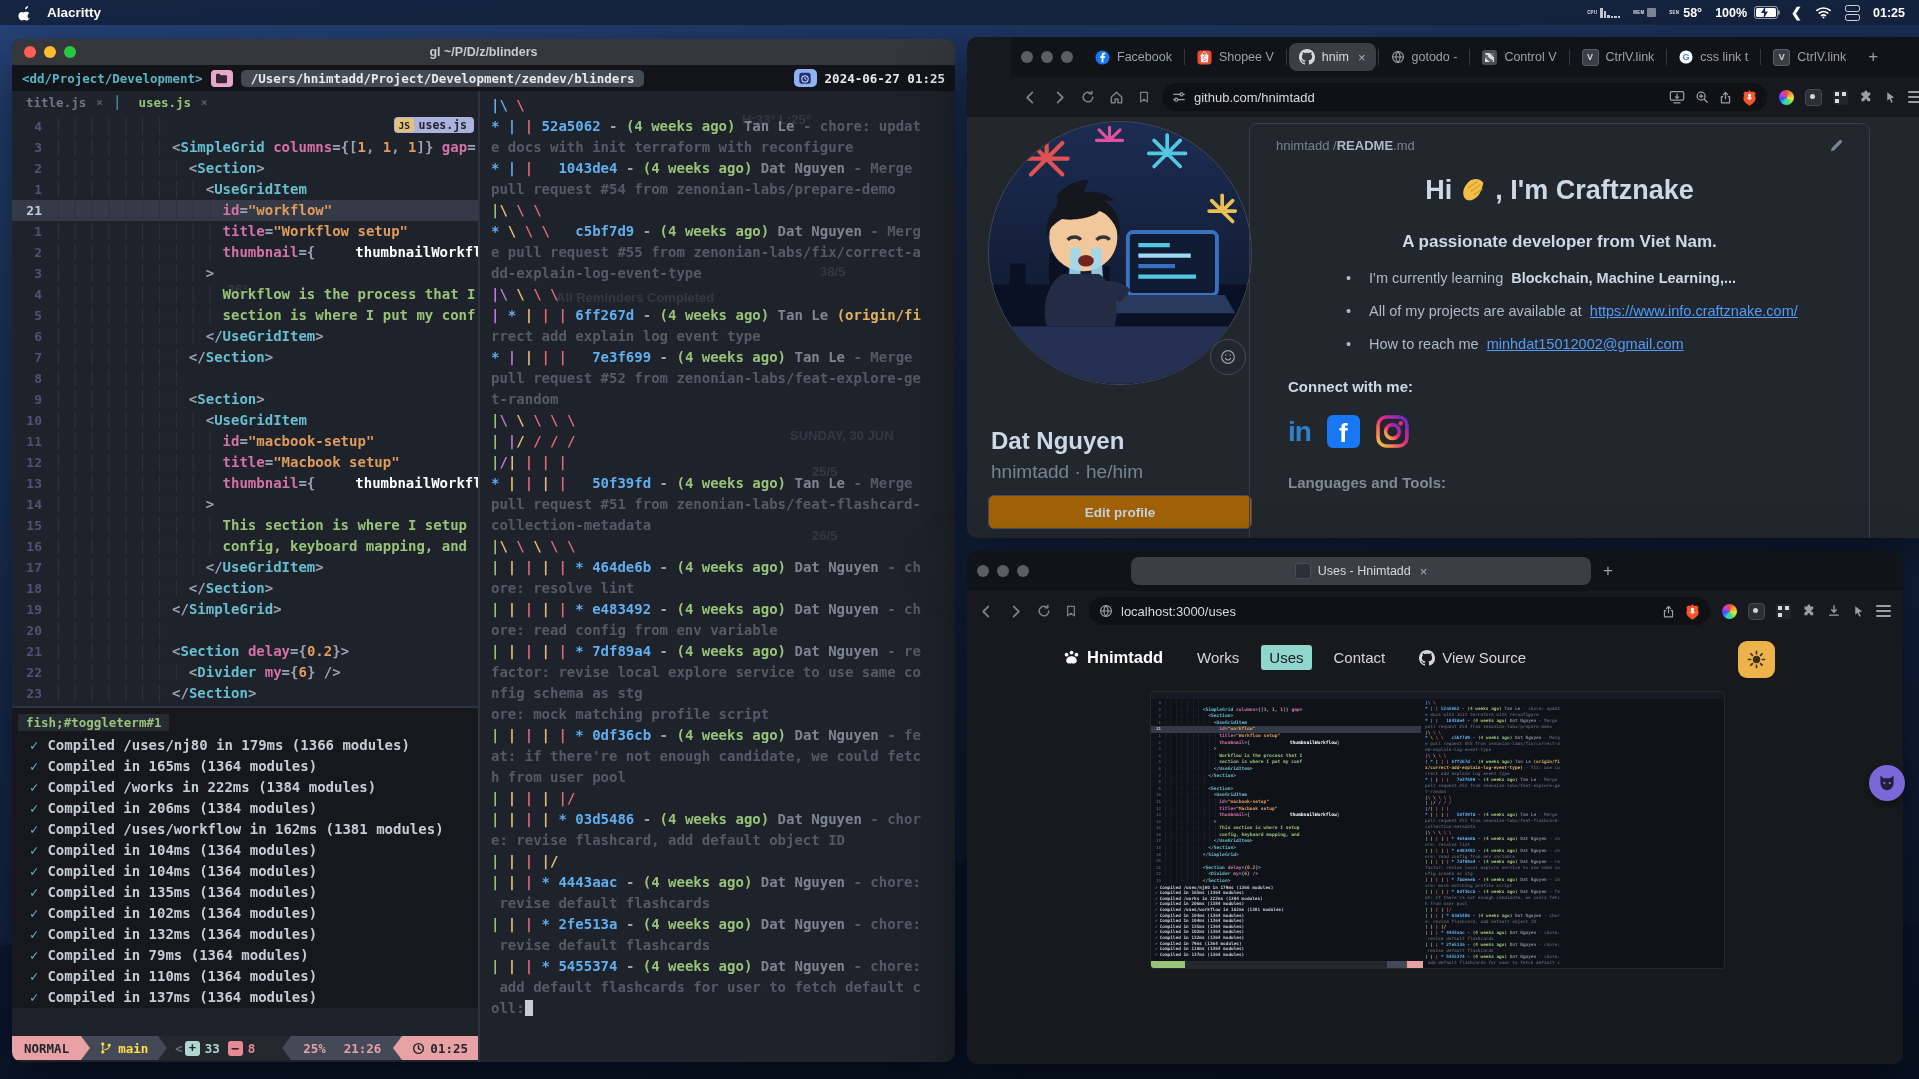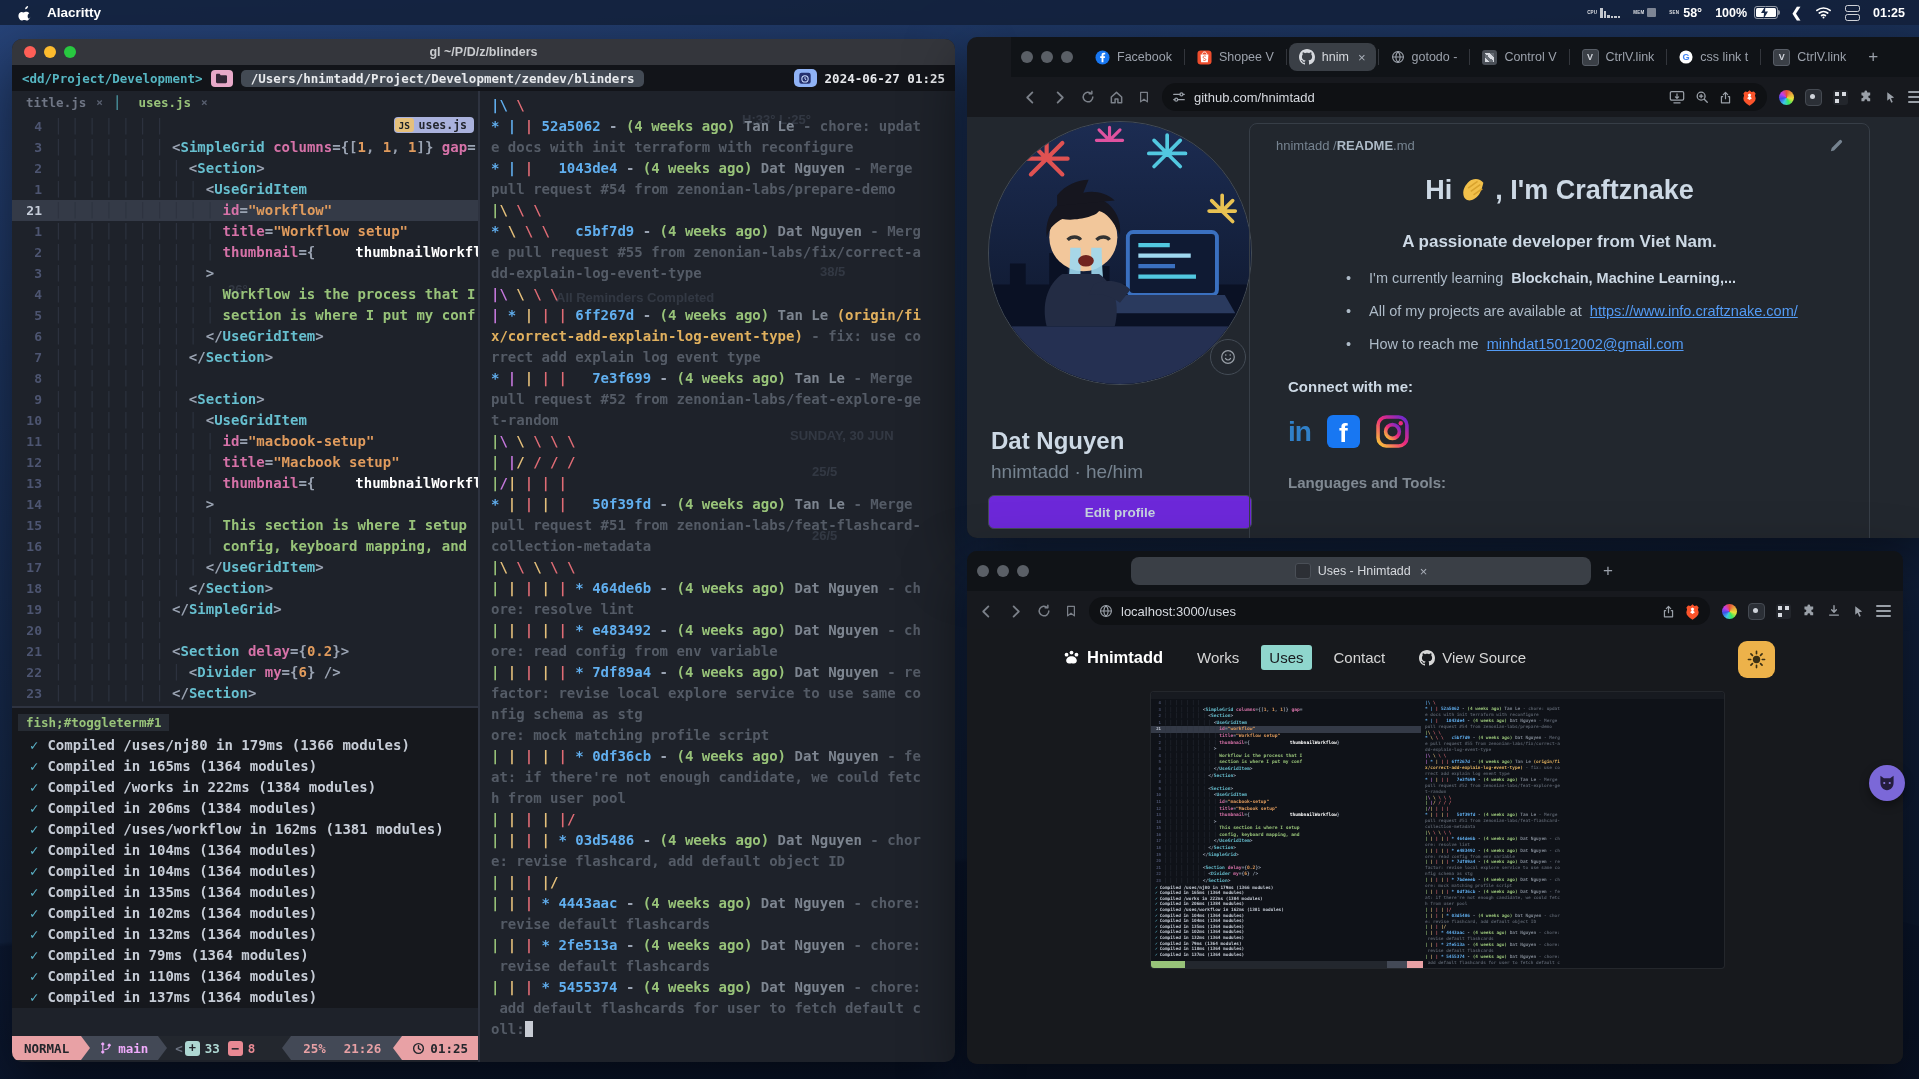--- a/index.html
+++ b/index.html
@@ -72,21 +72,21 @@
   .git-row{line-height:21px;font-size:14px;white-space:pre;}
   .c-gd{color:#2e3440;} .c-pun{color:#9aa3b2;} .c-tag{color:#67bfcf;} .c-att{color:#d672a8;}
   .c-str{color:#e09b5d;} .c-num{color:#e09b5d;} .c-txt{color:#98c379;} .c-var{color:#ffffff;margin-left:40px;}
   .c-hash{color:#61afef;} .c-tim{color:#98c379;} .c-aut{color:#7d8590;} .c-dim{color:#545b66;}
   .c-ref{color:#e0b05e;} .c-gb{color:#61afef;} .c-gr{color:#e06c75;} .c-gy{color:#e5c07b;}
   .c-gg{color:#98c379;} .c-gm{color:#c678dd;} .c-cur{background:#c8ccd4;color:#1e2127;}
   .lualine{position:absolute;left:0;bottom:2px;width:466px;height:24px;background:#23272e;display:flex;align-items:center;font-size:12.5px;font-family:"DejaVu Sans Mono",monospace;font-weight:bold;}
   .ll-mode{background:#e8a1a5;color:#23262c;padding:0 12px;height:100%;display:flex;align-items:center;}
   .ll-sepr{width:0;height:0;border-top:12px solid transparent;border-bottom:12px solid transparent;}
   .s1{border-left:9px solid #e8a1a5;background:#434956;}
-  .ll-branch{background:#434956;color:#f0abfc;height:100%;display:flex;align-items:center;gap:6px;padding:0 10px;}
+  .ll-branch{background:#434956;color:#fde047;height:100%;display:flex;align-items:center;gap:6px;padding:0 10px;}
   .s2{border-left:9px solid #434956;}
   .ll-lt{color:#6b7280;margin:0 2px 0 8px;}
   .pbox{width:15px;height:15px;border-radius:3px;background:#aed7d2;color:#23262c;display:inline-flex;align-items:center;justify-content:center;font-size:12px;}
   .addn{color:#aed7d2;margin:0 8px 0 5px;}
   .mbox{width:15px;height:15px;border-radius:3px;background:#e98993;color:#23262c;display:inline-flex;align-items:center;justify-content:center;font-size:13px;}
   .remn{color:#e98993;margin-left:5px;}
   .ll-fill{flex:1;}
   .s3{border-right:9px solid #434956;}
   .ll-mid{background:#434956;color:#e8a1a5;height:100%;display:flex;align-items:center;gap:18px;padding:0 12px;}
   .s4{border-right:9px solid #e8a1a5;background:#434956;}
@@ -119,21 +119,21 @@
   .vkey{width:15px;height:15px;border-radius:3px;background:#3a3f46;border:1px solid #575d66;color:#cfd3da;font-size:9px;font-weight:bold;display:flex;align-items:center;justify-content:center;}
   .cvic{width:15px;height:15px;border-radius:3px;background:#4a4f57;display:flex;align-items:center;justify-content:center;}
   .cvic i{width:9px;height:9px;background:linear-gradient(45deg,#d7dae0 25%,#6a7078 25%,#6a7078 50%,#d7dae0 50%,#d7dae0 75%,#6a7078 75%);}
   .sitedark{width:14px;height:14px;border-radius:3px;background:#2c2f35;border:1px solid #4a4f57;}
   
   .gh{position:absolute;top:80px;left:0;right:0;bottom:0;background:#22272e;color:#adbac7;}
   .avatarwrap{position:absolute;left:21px;top:4px;width:262px;height:262px;border-radius:50%;overflow:hidden;border:1px solid #444c56;}
   .avbadge{position:absolute;left:243px;top:222px;width:34px;height:34px;border-radius:50%;background:#22272e;border:1px solid #444c56;display:flex;align-items:center;justify-content:center;}
   .gh-name{position:absolute;left:24px;top:310px;font-size:24px;font-weight:bold;color:#cdd9e5;}
   .gh-handle{position:absolute;left:24px;top:344px;font-size:19px;color:#768390;font-weight:300;}
-  .gh-edit{position:absolute;left:21px;top:378px;width:262px;height:32px;background:#6d28d9;border:1px solid #444c56;border-radius:6px;color:#c5d1de;font-size:13.5px;font-weight:bold;display:flex;align-items:center;justify-content:center;}
+  .gh-edit{position:absolute;left:21px;top:378px;width:262px;height:32px;background:#a16207;border:1px solid #444c56;border-radius:6px;color:#c5d1de;font-size:13.5px;font-weight:bold;display:flex;align-items:center;justify-content:center;}
   .readme{position:absolute;left:282px;top:6px;width:621px;height:520px;border:1px solid #373e47;border-radius:8px;padding:14px 26px;box-sizing:border-box;}
   .rm-top{display:flex;align-items:center;font-size:13px;color:#768390;}
   .rm-top .file{color:#adbac7;font-weight:bold;}
   .rm-top .pencil{margin-left:auto;color:#768390;}
   .rm-h1{margin-top:22px;text-align:center;font-size:27px;font-weight:bold;color:#cdd9e5;display:flex;justify-content:center;align-items:center;gap:8px;}
   .rm-sub{margin-top:26px;text-align:center;font-size:17px;font-weight:bold;color:#cdd9e5;}
   .rm-ul{margin-top:18px;padding-left:70px;}
   .rm-li{display:flex;align-items:center;gap:8px;font-size:14.5px;margin-top:17px;color:#adbac7;}
   .rm-li .dot{color:#adbac7;margin-right:2px;}
   .rm-li b{color:#cdd9e5;}
@@ -382,21 +382,20 @@
             <div class="git-row"><span class="c-gb">* </span><span class="c-gb">| </span><span class="c-gr">| </span><span class="c-hash">52a5062</span><span class="c-pun"> - </span><span class="c-tim">(4 weeks ago)</span><span class="c-aut"> Tan Le</span><span class="c-dim"> - chore: updat</span></div>
             <div class="git-row"><span class="c-dim">e docs with init terraform with reconfigure</span></div>
             <div class="git-row"><span class="c-gb">* </span><span class="c-gb">| </span><span class="c-gr">| </span><span class="c-pun">  </span><span class="c-hash">1043de4</span><span class="c-pun"> - </span><span class="c-tim">(4 weeks ago)</span><span class="c-aut"> Dat Nguyen</span><span class="c-dim"> - Merge</span></div>
             <div class="git-row"><span class="c-dim">pull request #54 from zenonian-labs/prepare-demo</span></div>
             <div class="git-row"><span class="c-gg">|</span><span class="c-gy">\ </span><span class="c-gr">\ </span><span class="c-gr">\</span></div>
             <div class="git-row"><span class="c-gb">* </span><span class="c-gy">\ </span><span class="c-gr">\ </span><span class="c-gr">\ </span><span class="c-pun">  </span><span class="c-hash">c5bf7d9</span><span class="c-pun"> - </span><span class="c-tim">(4 weeks ago)</span><span class="c-aut"> Dat Nguyen</span><span class="c-dim"> - Merg</span></div>
             <div class="git-row"><span class="c-dim">e pull request #55 from zenonian-labs/fix/correct-a</span></div>
             <div class="git-row"><span class="c-dim">dd-explain-log-event-type</span></div>
             <div class="git-row"><span class="c-gm">|</span><span class="c-gm">\ </span><span class="c-gy">\ </span><span class="c-gr">\ </span><span class="c-gr">\</span></div>
             <div class="git-row"><span class="c-gm">| </span><span class="c-gb">* </span><span class="c-gy">| </span><span class="c-gr">| </span><span class="c-gr">| </span><span class="c-hash">6ff267d</span><span class="c-pun"> - </span><span class="c-tim">(4 weeks ago)</span><span class="c-aut"> Tan Le </span><span class="c-ref">(origin/fi</span></div>
-            <div class="git-row"><span class="c-ref">x/correct-add-explain-log-event-type)</span><span class="c-dim"> - fix: use co</span></div>
             <div class="git-row"><span class="c-dim">rrect add explain log event type</span></div>
             <div class="git-row"><span class="c-gb">* </span><span class="c-gm">| </span><span class="c-gy">| </span><span class="c-gr">| </span><span class="c-gr">| </span><span class="c-pun">  </span><span class="c-hash">7e3f699</span><span class="c-pun"> - </span><span class="c-tim">(4 weeks ago)</span><span class="c-aut"> Tan Le</span><span class="c-dim"> - Merge</span></div>
             <div class="git-row"><span class="c-dim">pull request #52 from zenonian-labs/feat-explore-ge</span></div>
             <div class="git-row"><span class="c-dim">t-random</span></div>
             <div class="git-row"><span class="c-gg">|</span><span class="c-gm">\ </span><span class="c-gy">\ </span><span class="c-gr">\ </span><span class="c-gr">\ </span><span class="c-gr">\</span></div>
             <div class="git-row"><span class="c-gg">| </span><span class="c-gm">|</span><span class="c-gy">/ </span><span class="c-gr">/ </span><span class="c-gr">/ </span><span class="c-gr">/</span></div>
             <div class="git-row"><span class="c-gg">|</span><span class="c-gm">/</span><span class="c-gy">| </span><span class="c-gr">| </span><span class="c-gr">| </span><span class="c-gr">|</span></div>
             <div class="git-row"><span class="c-gb">* </span><span class="c-gy">| </span><span class="c-gr">| </span><span class="c-gy">| </span><span class="c-gr">| </span><span class="c-pun">  </span><span class="c-hash">50f39fd</span><span class="c-pun"> - </span><span class="c-tim">(4 weeks ago)</span><span class="c-aut"> Tan Le</span><span class="c-dim"> - Merge</span></div>
             <div class="git-row"><span class="c-dim">pull request #51 from zenonian-labs/feat-flashcard-</span></div>
             <div class="git-row"><span class="c-dim">collection-metadata</span></div>

